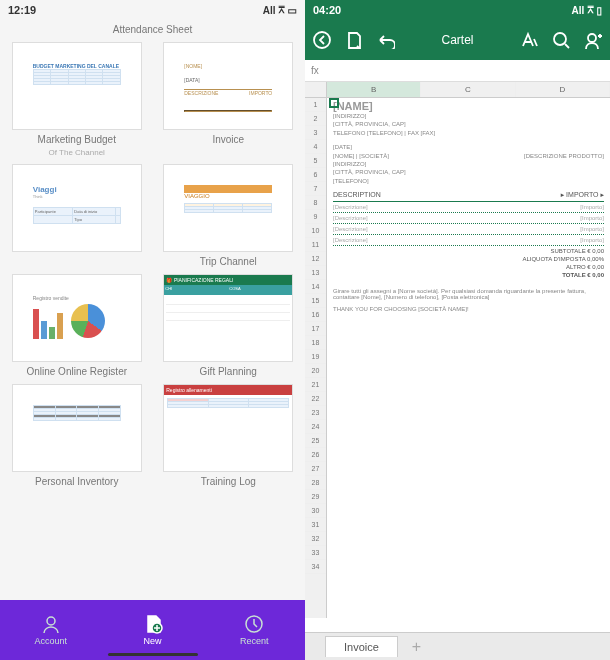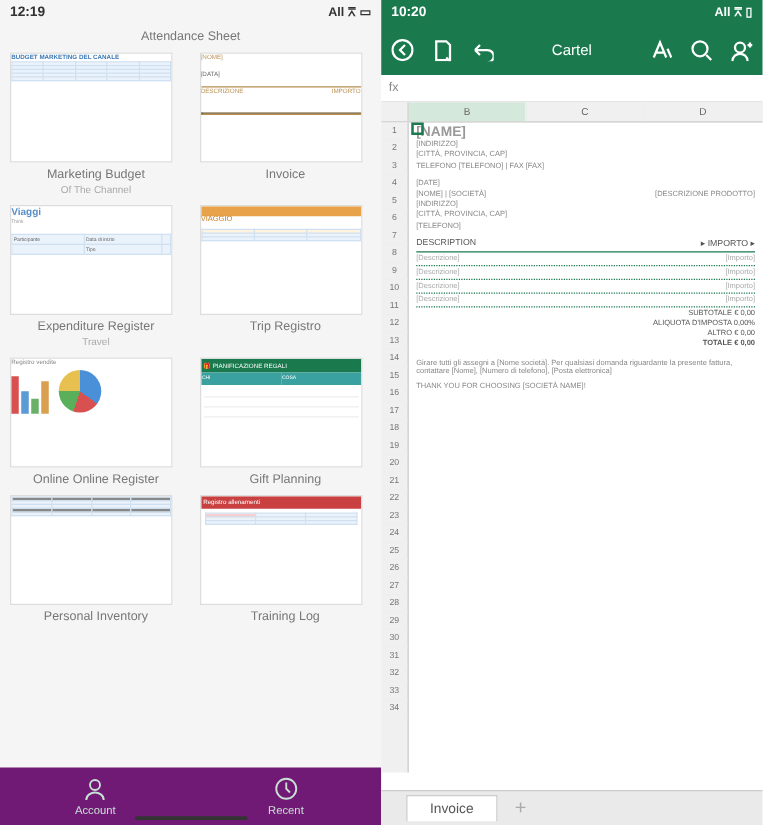--- a/index.html
+++ b/index.html
@@ -6,25 +6,25 @@
 body{width:610px;height:660px;display:flex;background:#fff;overflow:hidden}
 .pane{height:660px;position:relative}
 .left{width:305px;background:#f5f5f5}
 .right{width:305px;background:#fff}
 .status{height:20px;display:flex;justify-content:space-between;align-items:center;padding:0 8px;font-size:11px;font-weight:600}
 .status .icons{display:flex;gap:3px;align-items:center;font-size:10px}
 .left .status{background:#f5f5f5;color:#333}
 .right .status{background:#1a7a4e;color:#fff}
 .gallery{height:580px;overflow:hidden;padding:0 8px}
 .row{display:flex;gap:14px;margin-bottom:6px}
-.tile{flex:1;display:flex;flex-direction:column;}
-.thumb{width:130px;height:88px;background:#fff;border:1px solid #ddd;overflow:hidden;padding:0;font-size:5px;color:#666}
+.tile{flex:1;display:flex;flex-direction:column;align-items:center}
+.thumb{width:130px;height:88px;background:#fff;border:1px solid #ddd;overflow:hidden;padding:20px;font-size:5px;color:#666}
 .label{font-size:10px;color:#777;text-align:center;margin-top:4px;line-height:1.2}
 .label .sub{font-size:8px;color:#aaa}
-.bottom{position:absolute;bottom:0;left:0;right:0;height:46px;background:#701a75;display:flex}
+.bottom{position:absolute;bottom:0;left:0;right:0;height:60px;background:#6d28d9;display:flex}
 .tab{flex:1;display:flex;flex-direction:column;align-items:center;justify-content:center;color:#c8e0d4;font-size:9px;gap:2px}
 .tab svg{width:20px;height:20px;fill:none;stroke:#c8e0d4;stroke-width:1.5}
 .tab.active svg{fill:#fff;stroke:#fff}
 .tab.active{color:#fff}
 .homebar{position:absolute;bottom:4px;left:50%;transform:translateX(-50%);width:90px;height:3px;background:#333;border-radius:2px}
 
 .appbar{height:40px;background:#1a7a4e;display:flex;align-items:center;justify-content:space-between;padding:0 8px;color:#fff}
 .appbar .title{font-size:12px;position:absolute;left:50%;transform:translateX(-50%)}
 .appbar .grp{display:flex;gap:14px}
 .appbar svg{width:18px;height:18px;fill:none;stroke:#fff;stroke-width:1.8}
@@ -153,21 +153,20 @@
                   <td></td>
                 </tr>
                 <tr>
                   <td></td>
                   <td>Tipo</td>
                   <td></td>
                 </tr>
               </tbody>
             </table>
         </div>
-        <div class="label"><span>Expenditure Register</span><br><span class="sub">Travel</span></div>
       </div>
       <div class="tile">
         <div class="thumb">
           <div class="orangebar"></div>
           <div style="color:#c77a1a;font-size:6px">VIAGGIO</div>
           <table class="tbl" style="margin-top:4px">
               <tbody>
                 <tr>
                   <td style="background:#fff3e0"></td>
                   <td style="background:#fff3e0"></td>
@@ -179,21 +178,21 @@
                   <td></td>
                 </tr>
                 <tr>
                   <td></td>
                   <td></td>
                   <td></td>
                 </tr>
               </tbody>
             </table>
         </div>
-        <div class="label"><span>Trip Registro</span></div>
+        <div class="label"><span>Trip Channel</span></div>
       </div>
     </div>
 
     <div class="row">
       <div class="tile">
         <div class="thumb">
           <div style="font-size:5px;color:#888">Registro vendite</div>
           <div class="chart">
             <div class="bars">
                 <div style="height:30px;background:#d95050"></div>
@@ -294,34 +293,42 @@
   </div>
 
   <div class="bottom">
     <div class="tab">
         <svg>
           <circle cx="10" cy="7" r="4"></circle>
           <path d="M3 19c0-4 4-6 7-6s7 2 7 6"></path>
         </svg>
         <span>Account</span>
       </div>
+    <div class="tab active">
+        <svg>
+          <path d="M5 2h8l4 4v12H5z" fill="#fff"></path>
+          <circle cx="14" cy="14" r="5" fill="#1a7a4e"></circle>
+          <path d="M14 11v6M11 14h6" stroke="#fff"></path>
+        </svg>
+        <span>New</span>
+      </div>
     <div class="tab">
         <svg>
           <circle cx="10" cy="10" r="8"></circle>
           <path d="M10 5v5l3 3"></path>
         </svg>
         <span>Recent</span>
       </div>
   </div>
   <div class="homebar"></div>
 </div>
 
 <div class="pane right">
   <div class="status">
-    <span>10:20</span>
+    <span>04:20</span>
     <span class="icons">
       <span>All</span>
       <span>⩞</span>
       <span>▯</span>
     </span>
   </div>
 
   <div class="appbar">
     <span class="title">Cartel</span>
     <div class="grp">

